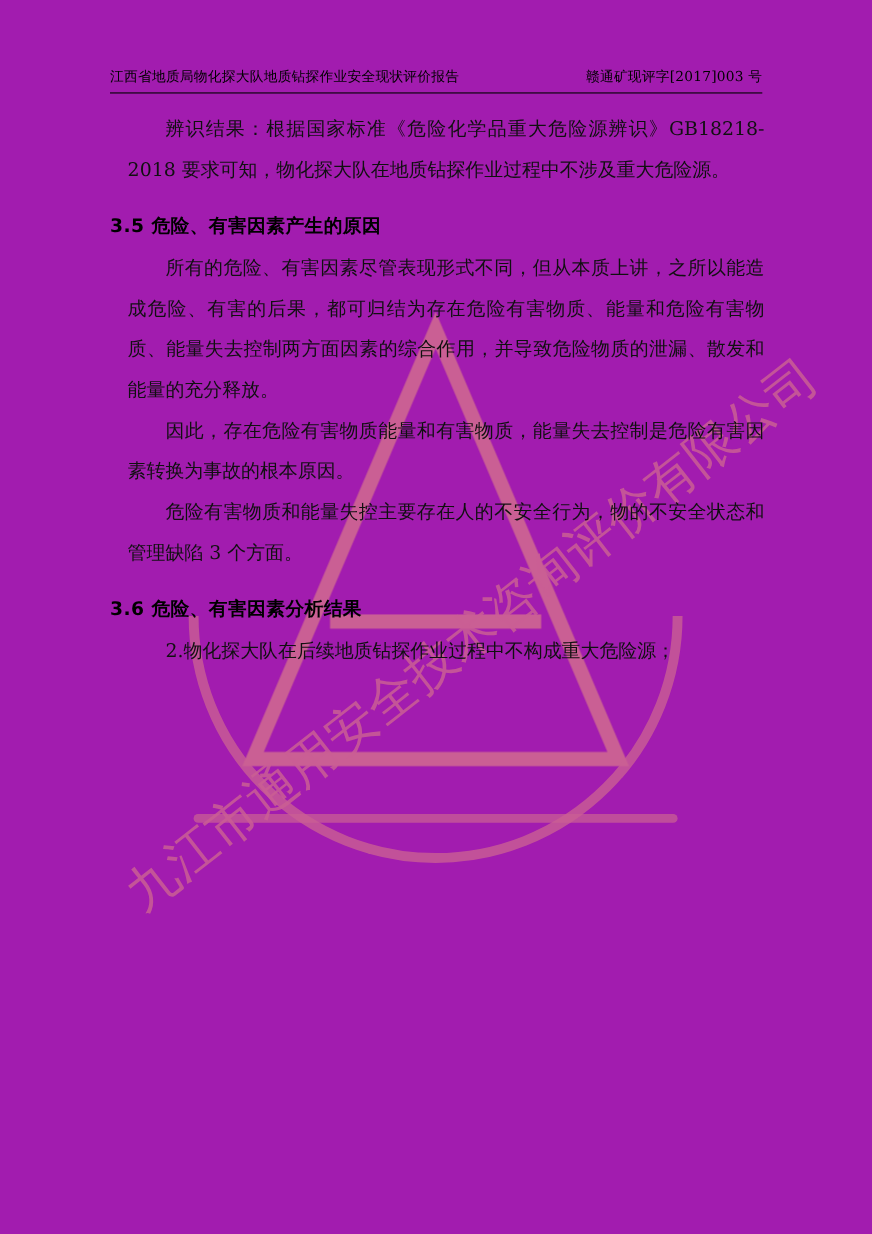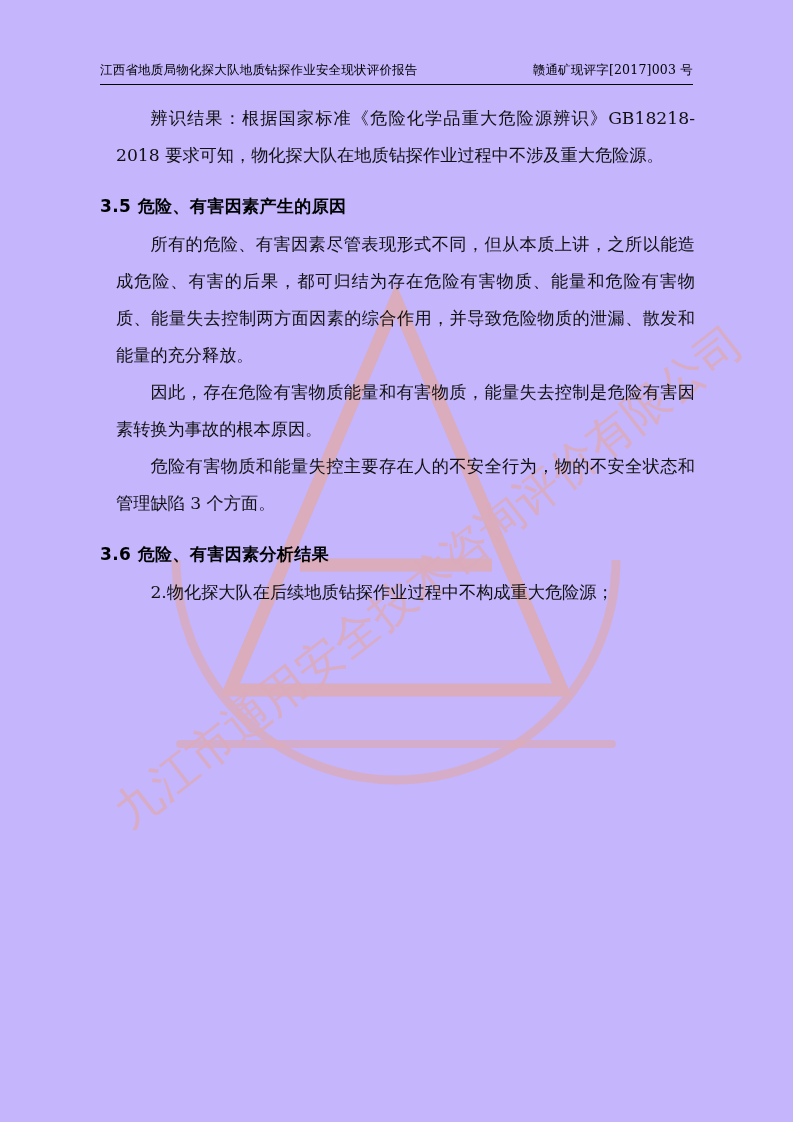--- a/index.html
+++ b/index.html
@@ -4,21 +4,21 @@
 <style>
   html, body {
     margin: 0;
     padding: 0;
     background: #f0f0f0;
   }
   .page {
     position: relative;
     width: 793px;
     height: 1122px;
-    background: #c4b5fd;
+    background: #a21caf;
     overflow: hidden;
     font-family: "DejaVu Sans", "Liberation Sans", sans-serif;
     color: #000;
     box-sizing: border-box;
   }
 
   
   .header {
     position: absolute;
     top: 62px;

